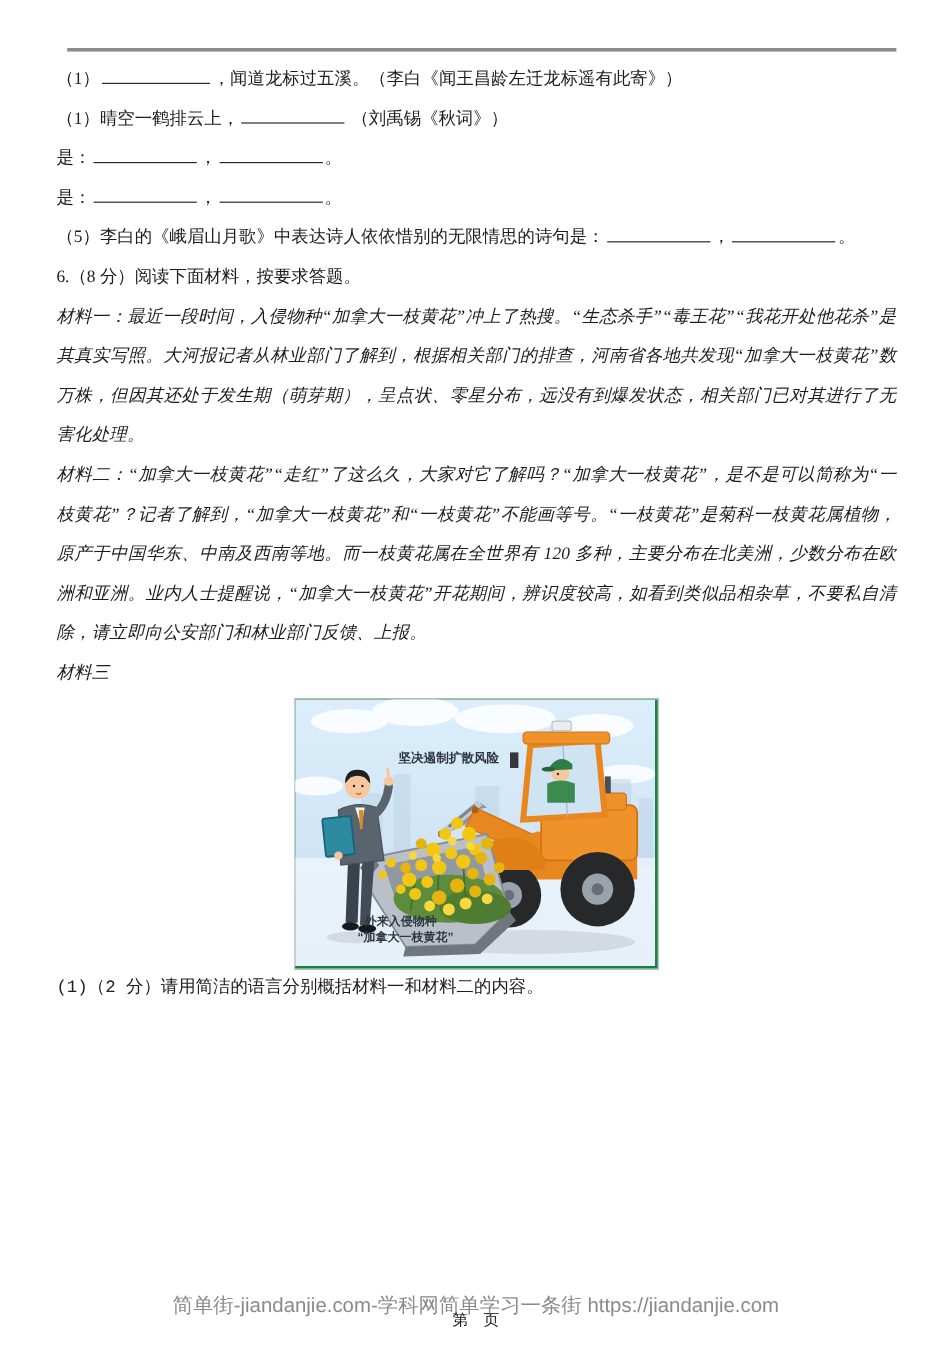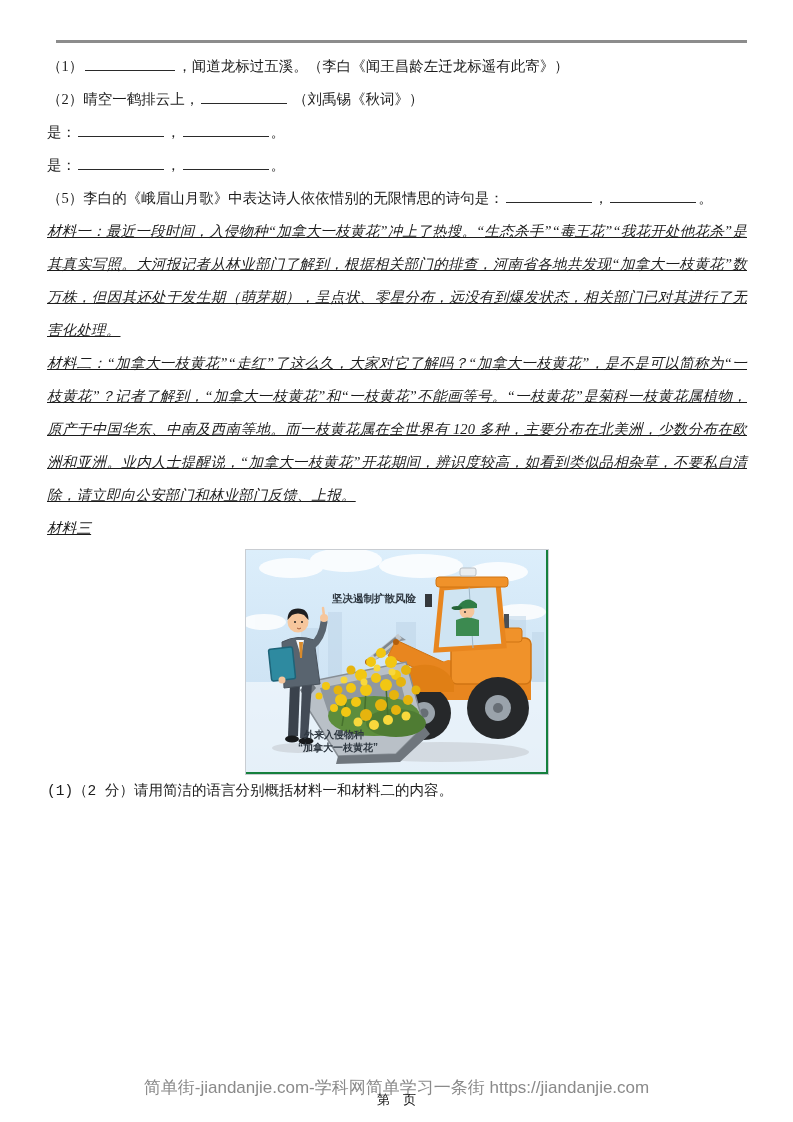--- a/index.html
+++ b/index.html
@@ -3,21 +3,21 @@
 <meta charset="utf-8">
 <style>
   html,body{margin:0;padding:0;}
   body{
     width:793px;height:1122px;background:#ffffff;position:relative;overflow:hidden;
     font-family:"Liberation Serif","DejaVu Serif",serif;color:#1c1c1c;
   }
   .top-rule{position:absolute;top:40px;left:56px;width:691px;height:3px;background:#8c8c8c;}
   .content{position:absolute;top:50px;left:47px;width:700px;font-size:14.5px;}
   .content p{margin:0;line-height:33px;}
-  .kai{font-style:italic;text-align:justify;line-height:32px;letter-spacing:0.2px;text-decoration:underline;}
+  .kai{font-style:italic;text-align:justify;line-height:32px;letter-spacing:0.2px;}
   .blank{display:inline-block;width:86px;height:13px;border-bottom:1.4px solid #2a2a2a;margin:0 2px;}
   .blank.w{width:90px;}
   .figure-wrap{width:302px;height:224px;margin:4px auto 0 auto;border:1px solid #c9cdd2;background:#15803d;}
   .sub1{margin-top:14px;font-family:Liberation Mono, monospace;}
   .sub2{margin-top:56px;}
   .watermark{
     position:absolute;top:1078px;left:0;width:793px;text-align:center;
     color:#8a8a8a;font-family:"Liberation Sans","DejaVu Sans",sans-serif;font-size:17px;line-height:20px;
   }
   .pagenum{
@@ -30,28 +30,29 @@
 <body>
 
 <div class="page">
   <div class="top-rule"></div>
 
   <div class="content">
 
 
     <p><span>（1）</span><span class="blank w"></span><span>，闻道龙标过五溪。（李白《闻王昌龄左迁龙标遥有此寄》）</span></p>
 
-    <p><span>（2）晴空一鹤排云上，</span><span class="blank"></span> <span>（刘禹锡《秋词》）</span></p>
+    <p><span>（1）晴空一鹤排云上，</span><span class="blank"></span> <span>（刘禹锡《秋词》）</span></p>
 
     <p><span>是：</span><span class="blank"></span><span>，</span><span class="blank"></span><span>。</span></p>
 
     <p><span>是：</span><span class="blank"></span><span>，</span><span class="blank"></span><span>。</span></p>
 
     <p><span>（5）李白的《峨眉山月歌》中表达诗人依依惜别的无限情思的诗句是：</span><span class="blank"></span><span>，</span><span class="blank"></span><span>。</span></p>
 
+    <p>6.（8 分）阅读下面材料，按要求答题。</p>
 
     <p class="kai">材料一：最近一段时间，入侵物种“加拿大一枝黄花”冲上了热搜。“生态杀手”“毒王花”“我花开处他花杀”是其真实写照。大河报记者从林业部门了解到，根据相关部门的排查，河南省各地共发现“加拿大一枝黄花”数万株，但因其还处于发生期（萌芽期），呈点状、零星分布，远没有到爆发状态，相关部门已对其进行了无害化处理。</p>
     <p class="kai">材料二：“加拿大一枝黄花”“走红”了这么久，大家对它了解吗？“加拿大一枝黄花”，是不是可以简称为“一枝黄花”？记者了解到，“加拿大一枝黄花”和“一枝黄花”不能画等号。“一枝黄花”是菊科一枝黄花属植物，原产于中国华东、中南及西南等地。而一枝黄花属在全世界有 120 多种，主要分布在北美洲，少数分布在欧洲和亚洲。业内人士提醒说，“加拿大一枝黄花”开花期间，辨识度较高，如看到类似品相杂草，不要私自清除，请立即向公安部门和林业部门反馈、上报。</p>
     <p class="kai">材料三</p>
 
     <div class="figure-wrap">
       <svg width="300" height="222" viewBox="0 0 300 222">
         <defs>
           <linearGradient id="sky" x1="0" y1="0" x2="0" y2="1">
             <stop offset="0" stop-color="#dceefb"></stop>

